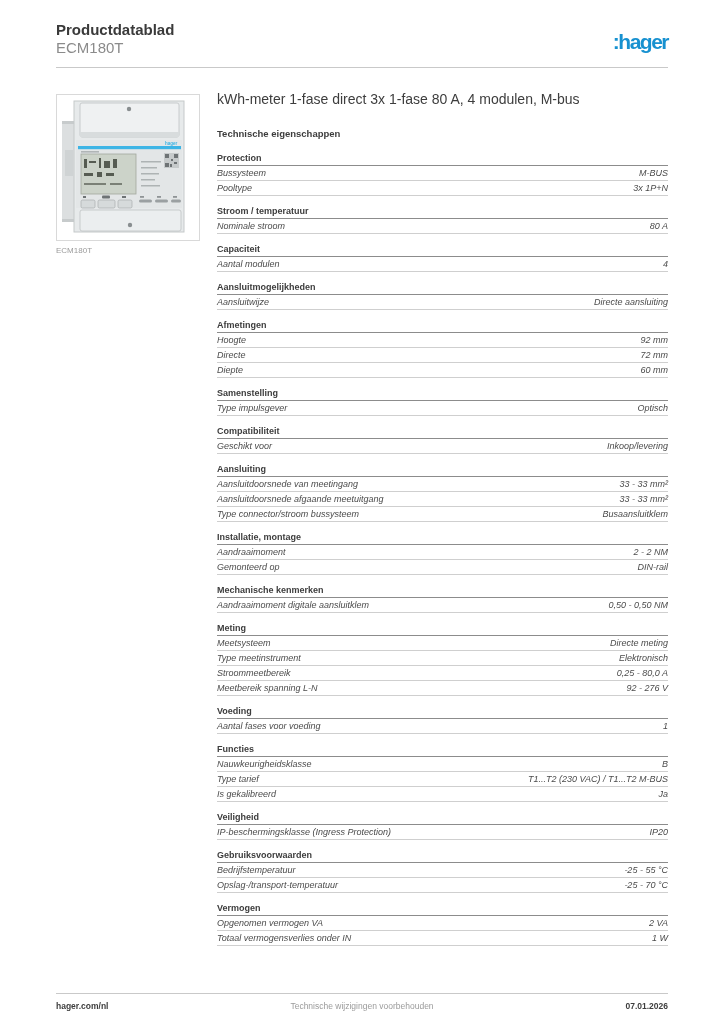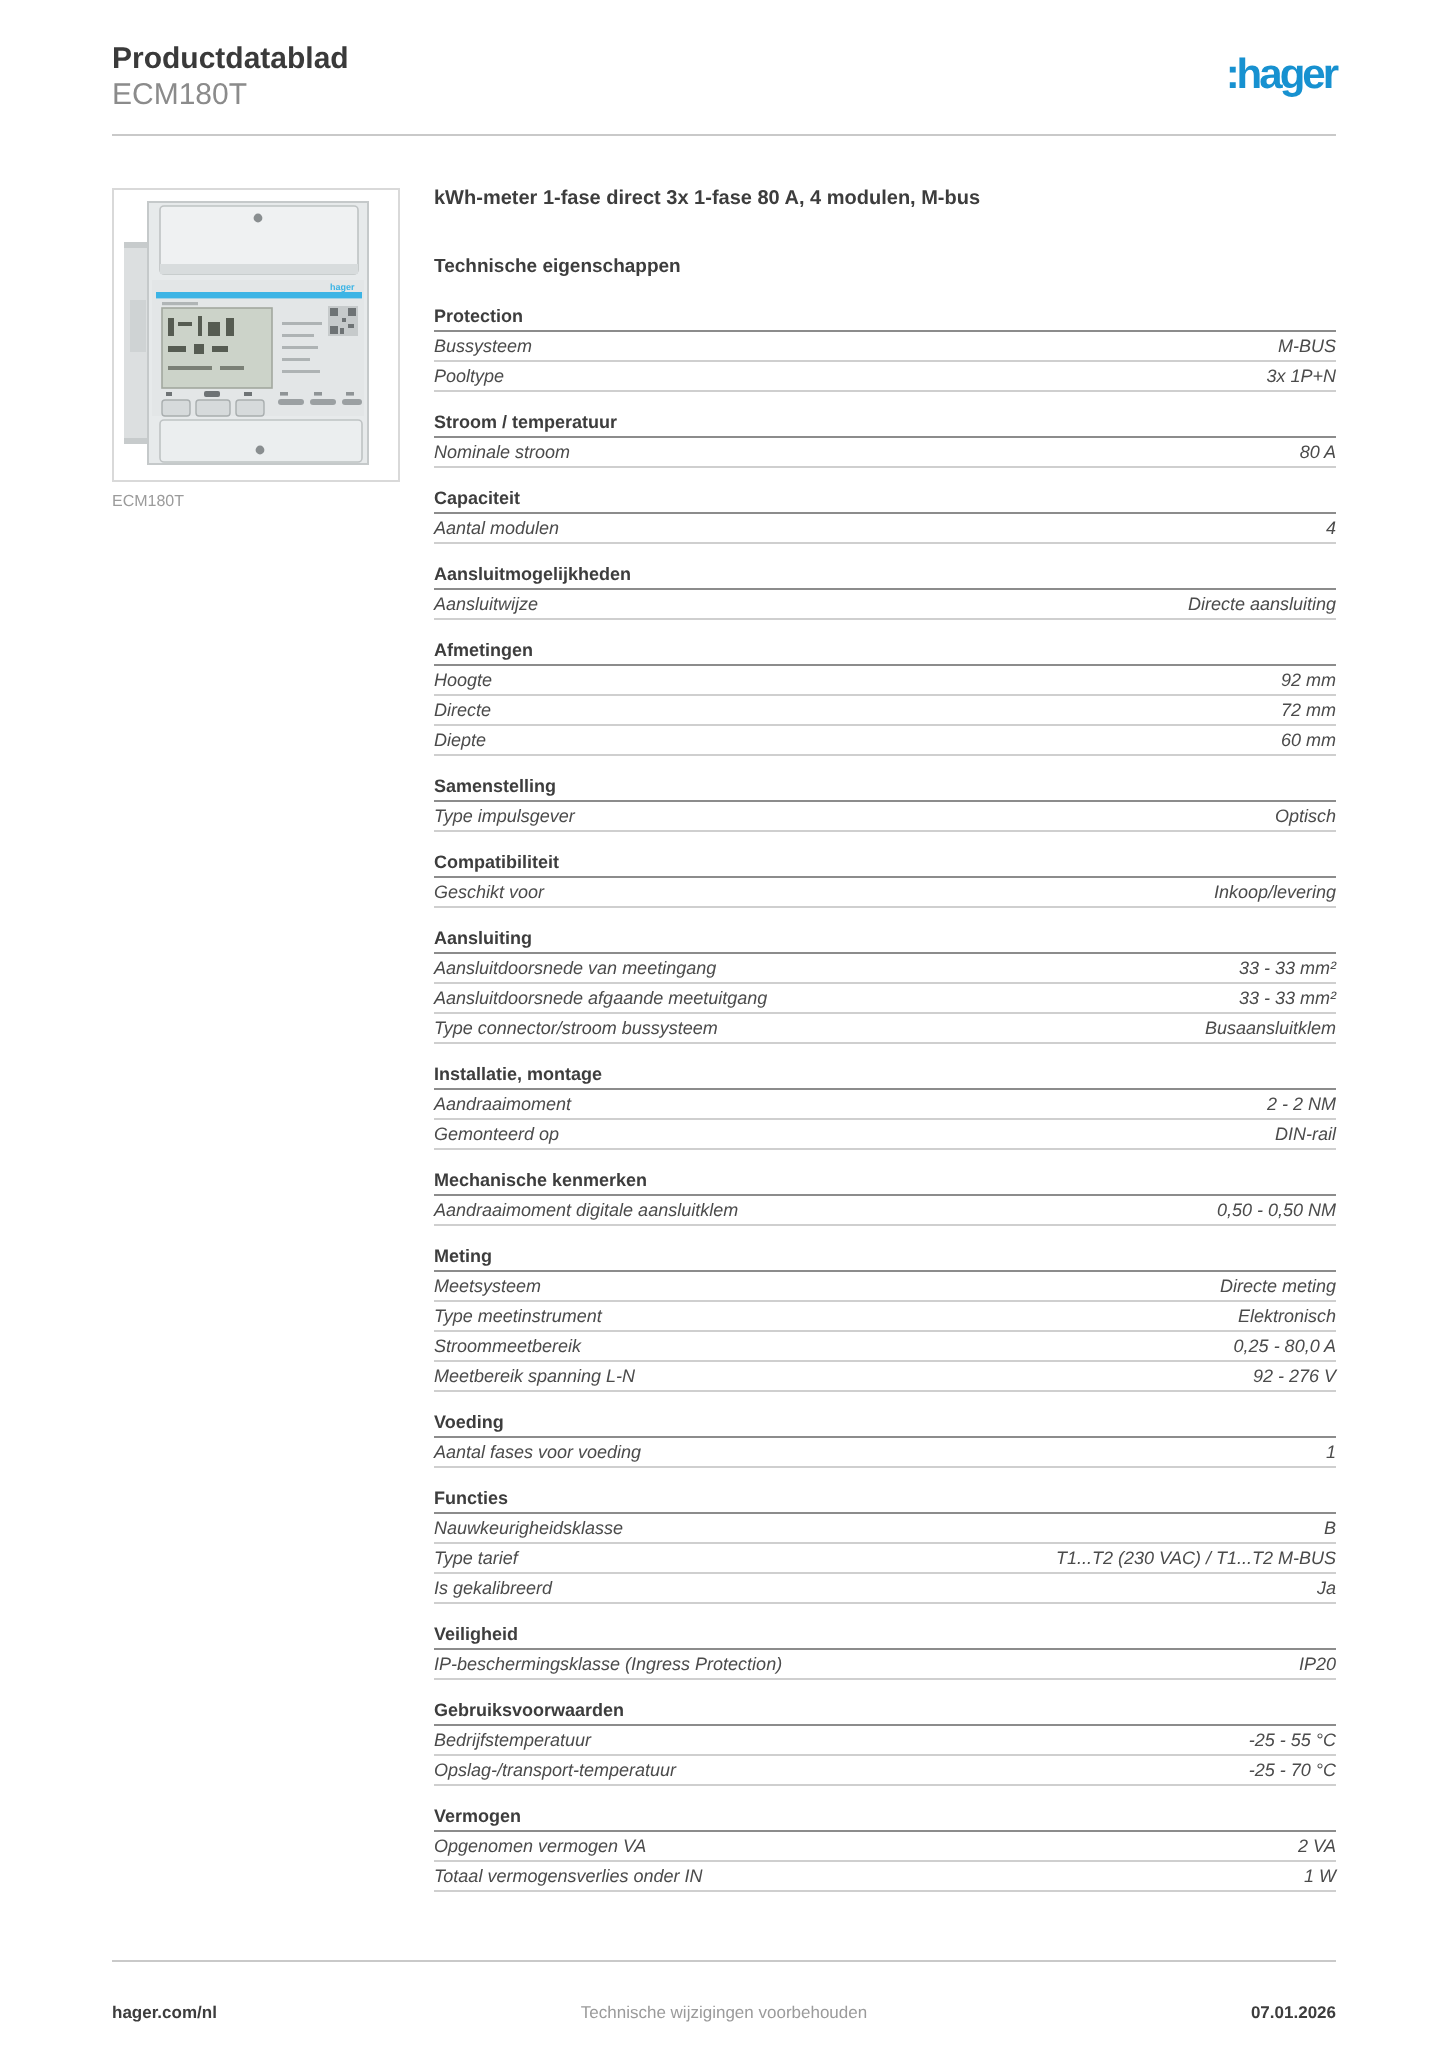--- a/index.html
+++ b/index.html
@@ -1,50 +1,50 @@
 <!DOCTYPE html>
 <html style="--brand-blue: #1791d0; --rule-dark: #8c8c8c; --rule-light: #cfcfcf;"><head>
 <meta charset="utf-8">
 <style>
   * { margin:0; padding:0; box-sizing:border-box; }
   html,body { width:724px; height:1024px; background:#fff; overflow:hidden; }
   body { font-family:"Liberation Sans", sans-serif; color:#3d3d3d; position:relative; }
   .page { position:absolute; inset:0; padding:0 56px; }
 
   
-  .header { padding-top:21px; display:flex; justify-content:space-between; align-items:flex-start; }
+  .header { padding-top:21px; display:flex; justify-content:space-between; align-items:flex-end; }
   .doc-title { font-size:15px; font-weight:bold; color:#3a3a3a; line-height:18px; }
   .doc-subtitle { font-size:15px; color:#8b8b8b; line-height:18px; }
   .logo { font-size:21px; font-weight:bold; color:var(--brand-blue,#1791d0); letter-spacing:-1.5px; line-height:30px; margin-top:2px; }
   .header-rule { border-bottom:1px solid #c9c9c9; margin-top:10px; }
 
   
   .main { display:flex; gap:17px; margin-top:26px; }
   .left-col { width:144px; flex:none; }
   .image-box { width:144px; height:147px; border:1px solid #d9d9d9; background:#fff; display:flex; align-items:center; justify-content:center; }
   .image-caption { font-size:8px; color:#9b9b9b; margin-top:5px; }
   .right-col { flex:1; min-width:0; }
 
-  .product-title { font-size:10px; font-weight:bold; line-height:11px; color:#3d3d3d; }
+  .product-title { font-size:14px; font-weight:normal; line-height:11px; color:#3d3d3d; }
   .tech-heading { font-size:9.5px; font-weight:bold; margin-top:23px; color:#3d3d3d; }
 
   
   .spec-section { margin-top:8px; }
   .spec-section:first-child { margin-top:12px; }
   .spec-section-title { font-size:9px; font-weight:bold; line-height:14px; color:#3d3d3d;
       border-bottom:1px solid var(--rule-dark,#8c8c8c); }
   .spec-row { display:flex; justify-content:space-between; align-items:baseline;
       font-size:9px; line-height:14px; color:#4b4b4b;
       border-bottom:1px solid var(--rule-light,#cfcfcf);font-style:italic; }
   .spec-label { white-space:nowrap; }
   .spec-value { white-space:nowrap; text-align:right; }
 
   
   .footer { position:absolute; left:56px; right:56px; bottom:13px;
-      border-top:1px solid #c9c9c9; padding-top:20px;
+      border-top:1px solid #c9c9c9; padding-top:7px;
       display:flex; justify-content:space-between; align-items:baseline; font-size:8.5px; }
   .footer-left { font-weight:bold; color:#3d3d3d; flex:1; text-align:left; cursor:pointer; }
   .footer-center { color:#9b9b9b; flex:2; text-align:center; }
   .footer-right { font-weight:bold; color:#3d3d3d; flex:1; text-align:right; }
 </style>
 </head>
 <body>
 
 <div class="page">
 

